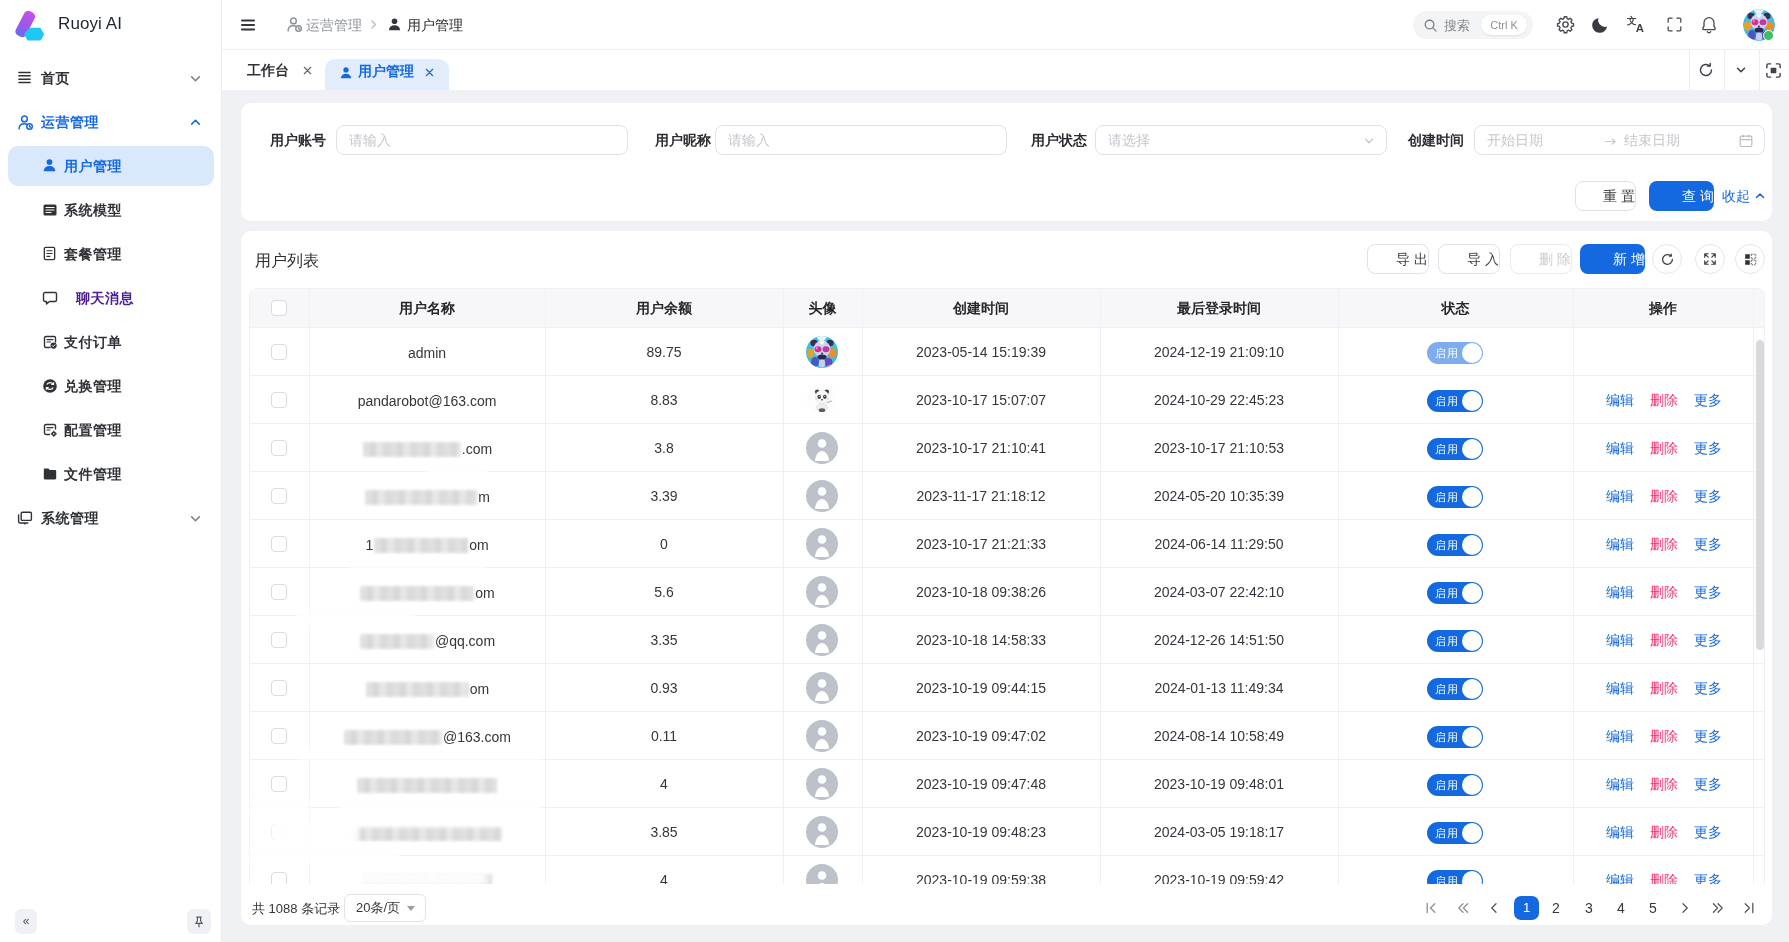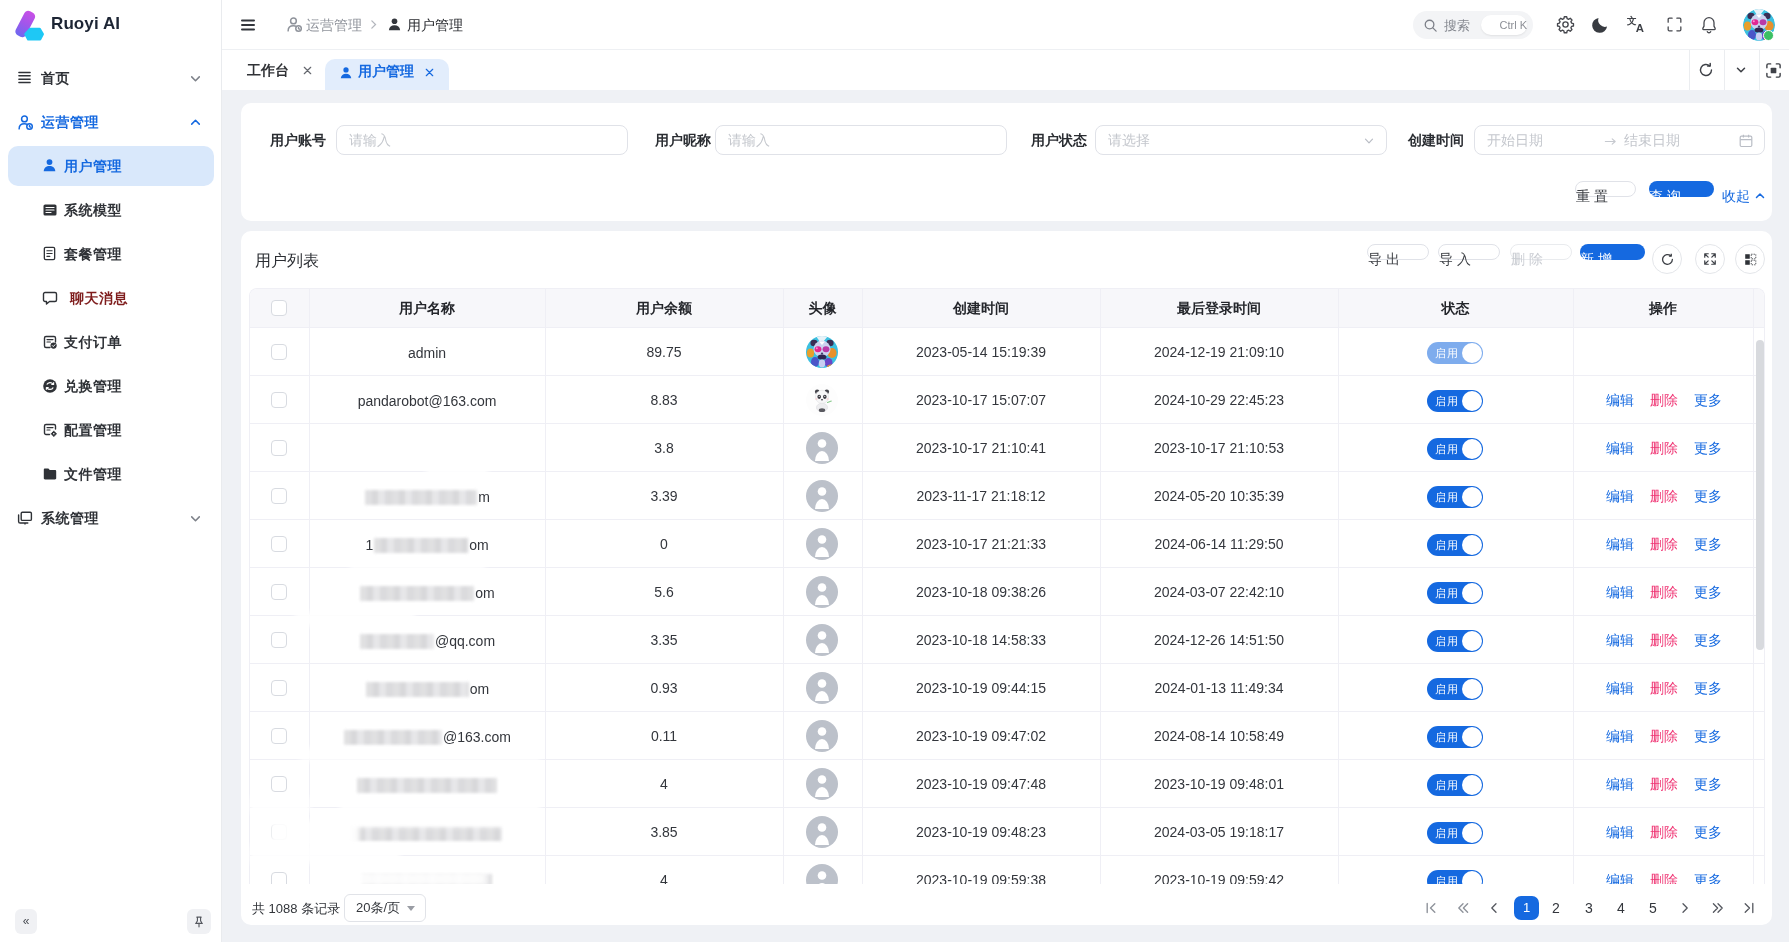--- a/index.html
+++ b/index.html
@@ -12,21 +12,21 @@
 
 #nav{position:absolute;left:222px;top:0;width:1567px;height:50px;background:#fff;border-bottom:1px solid #eef0f3}
 
 #tabs{position:absolute;left:222px;top:50px;width:1567px;height:40px;background:#fff}
 .tdiv{position:absolute;top:0;width:1px;height:40px;background:#ebedf0}
 
 #content{position:absolute;left:222px;top:90px;width:1567px;height:852px;background:#eff1f5}
 .card{position:absolute;background:#fff;border-radius:10px}
 .lbl{position:absolute;font-size:14px;font-weight:600;color:#2a2d32;line-height:30px;text-align:right}
 .inp{position:absolute;height:30px;border:1px solid #e0e2e8;border-radius:8px;background:#fff;font-size:14px;color:#c4c7cd;line-height:28px;padding-left:12px}
-.btn{position:absolute;height:16px;border-radius:8px;font-size:14px;text-align:left;line-height:28px}
+.btn{position:absolute;height:30px;border-radius:8px;font-size:14px;text-align:right;line-height:28px}
 .btn.line{border:1px solid #e0e2e8;color:#3a3d42;background:#fff}
 .btn.prim{background:#1569e0;color:#fff;line-height:30px}
 .btn.dis{border:1px solid #e9ebee;color:#c9ccd2;background:#fff}
 .cbtn{position:absolute;width:30px;height:30px;border-radius:50%;border:1px solid #e4e6ea;background:#fff;display:flex;align-items:center;justify-content:center}
 
 .hc{position:absolute;top:0;height:40px;line-height:40px;text-align:center;font-size:14px;font-weight:700;color:#24262b}
 .vl{position:absolute;top:0;width:1px;height:596px;background:#efeff5}
 .rb{position:absolute;left:249px;width:1516px;height:1px;background:#efeff5}
 .ct{position:absolute;height:48px;line-height:48px;text-align:center;font-size:14px;color:#33363c}
 .cb{position:absolute;width:16px;height:16px;border:1px solid #d8dbe1;border-radius:4px;background:#fff}
@@ -51,21 +51,21 @@
         <defs>
           <linearGradient id="lg1" x1="0" y1="0" x2="0" y2="1">
             <stop offset="0" stop-color="#c94fe6"></stop>
             <stop offset=".5" stop-color="#a156eb"></stop>
             <stop offset="1" stop-color="#6d68f0"></stop>
           </linearGradient>
         </defs>
         <rect x="7.5" y="0.5" width="11.5" height="27" rx="4.2" transform="rotate(27.5 13.25 14)" fill="url(#lg1)"></rect>
         <polygon points="18.3,18.9 27.6,18.9 30.7,24.1 28.1,29.3 16.3,29.3 13.5,24.1" fill="#1ec8f5" stroke="#1ec8f5" stroke-width="2.5" stroke-linejoin="round"></polygon>
       </svg></div>
-  <div class="abs" style="left:51px;top:14px;font-size:17px;font-weight:700;color:#1d2534;letter-spacing:.1px">Ruoyi AI</div>
+  <div class="abs" style="left:58px;top:14px;font-size:17px;font-weight:400;color:#1d2534;letter-spacing:.1px">Ruoyi AI</div>
 <div style="position:absolute;left:0;top:0;width:222px;height:0">
       <div class="mi" style="left:17px;top:70px"><svg viewBox="0 0 16 16" width="15" height="15">
           <g stroke="#2f3237" stroke-width="1.5" stroke-linecap="round">
             <path d="M2 2.6h12M2 6.2h12M2 9.8h12M2 13.4h12"></path>
           </g>
         </svg></div>
       <div class="ml" style="left:41px;top:58px;color:#2f3237">首页</div>
       <div class="mi" style="left:189px;top:72px"><svg viewBox="0 0 12 12" width="13" height="13">
           <path d="M2.5 4.5 6 8 9.5 4.5" fill="none" stroke="#7d8189" stroke-width="1.4" stroke-linecap="round" stroke-linejoin="round"></path>
         </svg></div>
@@ -109,21 +109,21 @@
           <g stroke="#2f3237" stroke-width="1.2" stroke-linecap="round">
             <path d="M5.2 5h5.6M5.2 8h5.6M5.2 11h3.2"></path>
           </g>
         </svg></div>
       <div class="ml" style="left:64px;top:234px;color:#2f3237">套餐管理</div>
     </div>
 <div style="position:absolute;left:0;top:0;width:222px;height:0">
       <div class="mi" style="left:42px;top:290px"><svg viewBox="0 0 16 16" width="16" height="16">
           <path d="M3 2.5h10a1.5 1.5 0 0 1 1.5 1.5v6a1.5 1.5 0 0 1-1.5 1.5H7.5L4.5 14v-2.5H3A1.5 1.5 0 0 1 1.5 10V4A1.5 1.5 0 0 1 3 2.5z" fill="none" stroke="#2f3237" stroke-width="1.4" stroke-linejoin="round"></path>
         </svg></div>
-      <div class="ml" style="left:70px;top:278px;color:#7f1d1d">聊天消息</div>
+      <div class="ml" style="left:76px;top:278px;color:#4c1d95">聊天消息</div>
     </div>
 <div style="position:absolute;left:0;top:0;width:222px;height:0">
       <div class="mi" style="left:42px;top:334px"><svg viewBox="0 0 16 16" width="16" height="16">
           <path d="M13.5 8V4a1.5 1.5 0 0 0-1.5-1.5H4A1.5 1.5 0 0 0 2.5 4v8A1.5 1.5 0 0 0 4 13.5h4" fill="none" stroke="#2f3237" stroke-width="1.4" stroke-linecap="round"></path>
           <g stroke="#2f3237" stroke-width="1.2" stroke-linecap="round">
             <path d="M5 5.6h6M5 8h3.4"></path>
           </g>
           <circle cx="11.6" cy="11.6" r="3.1" fill="#2f3237"></circle>
           <path d="M10.3 11.6l1 1 1.7-1.9" fill="none" stroke="#fff" stroke-width="1" stroke-linecap="round" stroke-linejoin="round"></path>
         </svg></div>
@@ -207,21 +207,21 @@
           <path d="M8 8.8c3.3 0 5.7 2 6 5.2H2C2.3 10.8 4.7 8.8 8 8.8z"></path>
         </g>
       </svg></div>
   <div class="abs" style="left:185px;top:17px;font-size:14px;color:#27292e">用户管理</div>
   <div class="abs" style="left:1191px;top:11px;width:120px;height:28px;background:#f3f4f6;border-radius:14px">
     <div class="abs" style="left:10px;top:7px;line-height:0"><svg viewBox="0 0 16 16" width="15" height="15">
           <circle cx="7" cy="7" r="4.6" fill="none" stroke="#7d8089" stroke-width="1.4"></circle>
           <path d="M10.5 10.5 14 14" stroke="#7d8089" stroke-width="1.4" stroke-linecap="round"></path>
         </svg></div>
     <div class="abs" style="left:31px;top:6px;font-size:13px;color:#83868e">搜索</div>
-    <div class="abs" style="left:68px;top:4px;width:46px;height:20px;background:#fff;border-radius:10px;text-align:right;line-height:20px;font-size:11px;color:#8c8f96;box-shadow:0 1px 2px rgba(0,0,0,.08)">Ctrl K</div>
+    <div class="abs" style="left:68px;top:4px;width:46px;height:20px;background:#fff;border-radius:10px;text-align:center;line-height:20px;font-size:11px;color:#8c8f96;box-shadow:0 1px 2px rgba(0,0,0,.08)">Ctrl K</div>
   </div>
   <div class="abs" style="left:1333px;top:14px;line-height:0"><svg viewBox="0 0 24 24" width="21" height="21">
         <path fill="none" stroke="#45474d" stroke-width="1.55" stroke-linejoin="round" d="M10.6 3.2h2.8l.5 2.2 1.6.7 1.9-1.2 2 2-1.2 1.9.7 1.6 2.2.5v2.8l-2.2.5-.7 1.6 1.2 1.9-2 2-1.9-1.2-1.6.7-.5 2.2h-2.8l-.5-2.2-1.6-.7-1.9 1.2-2-2 1.2-1.9-.7-1.6-2.2-.5v-2.8l2.2-.5.7-1.6-1.2-1.9 2-2 1.9 1.2 1.6-.7z"></path>
         <circle cx="12" cy="12" r="3" fill="none" stroke="#45474d" stroke-width="1.55"></circle>
       </svg></div>
   <div class="abs" style="left:1368px;top:15px;line-height:0"><svg viewBox="0 0 24 24" width="20" height="20">
         <path d="M20.5 13.8A8.2 8.2 0 0 1 10.2 3.5 9 9 0 1 0 20.5 13.8z" fill="#383b41"></path>
       </svg></div>
   <div class="abs" style="left:1404px;top:14px;line-height:0"><svg viewBox="0 0 24 24" width="21" height="21">
         <text x="1" y="11" font-size="11" font-weight="600" fill="#3e4147" font-family="sans-serif">文</text>
@@ -441,20 +441,21 @@
             <i></i>
           </div>
         </div>
 <div class="opw" style="top:376px">
           <span class="lk">编辑</span>
           <span class="lk" style="color:#ef3473;left:1650px">删除</span>
           <span class="lk" style="left:1694px">更多</span>
         </div>
 <div class="rb" style="top:471px"></div>
 <div class="cb" style="left:271px;top:440px"></div>
+<div class="ct" style="left:309px;width:236px;top:424px"><span class="cz" style="width:98px"></span><span class="nm">.com</span></div>
 <div class="ct" style="left:545px;width:238px;top:424px">3.8</div>
 <div class="av" style="left:806px;top:432px"><svg width="32" height="32" viewBox="0 0 32 32">
             <defs>
               <clipPath id="ac">
                 <circle cx="16" cy="16" r="16"></circle>
               </clipPath>
             </defs>
             <circle cx="16" cy="16" r="16" fill="#bcc1ca"></circle>
             <g clip-path="url(#ac)">
               <circle cx="16" cy="11.5" r="4.3" fill="#fff"></circle>

